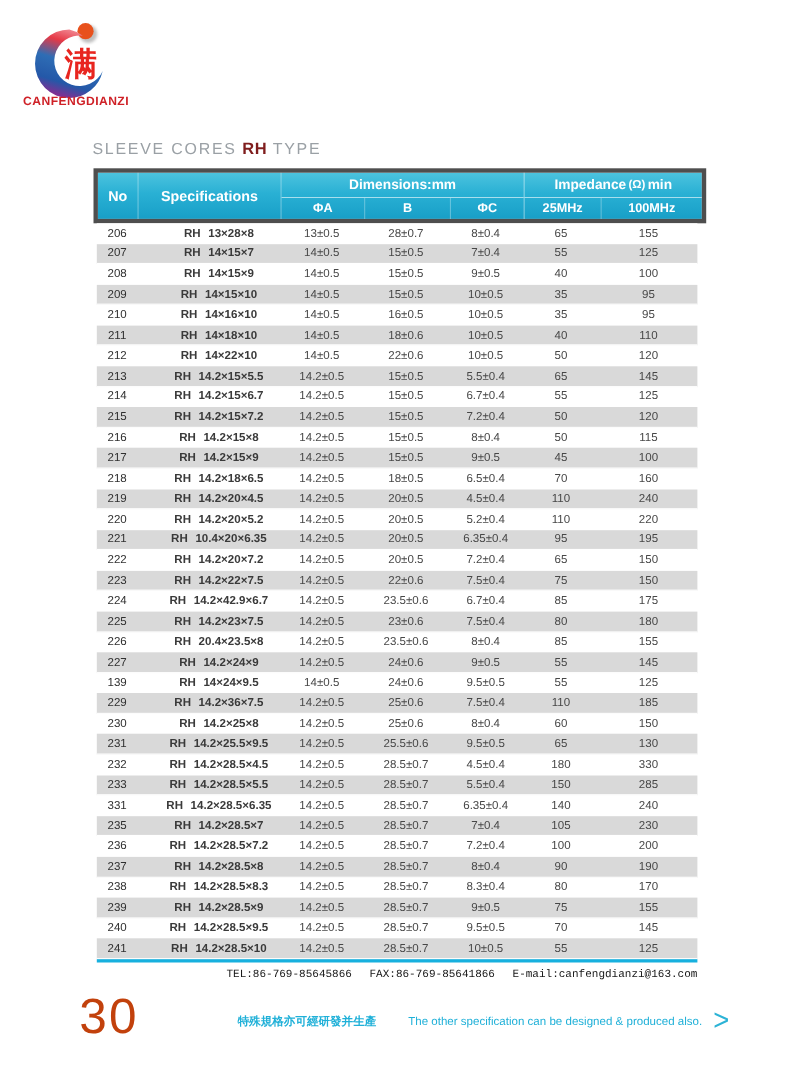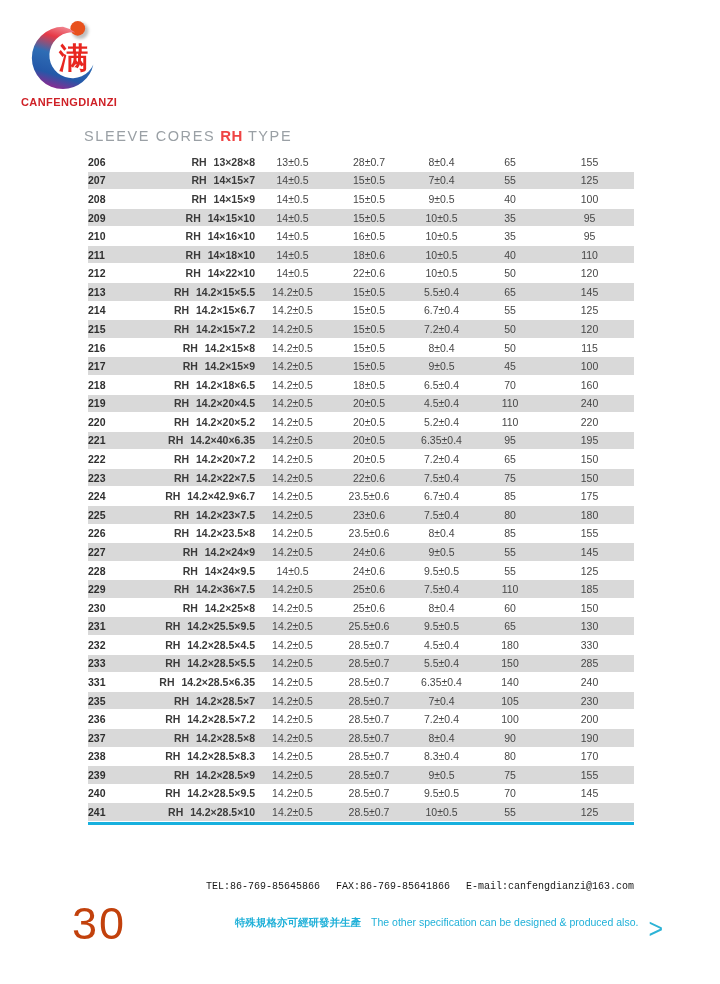--- a/index.html
+++ b/index.html
@@ -1,27 +1,27 @@
 <!DOCTYPE html>
 <html><head>
 <meta charset="utf-8">
 <style>
   html,body{margin:0;padding:0;background:#ffffff;}
   #page{position:relative;width:720px;height:984px;background:#ffffff;overflow:hidden;
         font-family:"Liberation Sans",sans-serif;}
 
   
   #logo-svg{position:absolute;left:26px;top:12px;}
-  .company-name{position:absolute;left:21px;top:96px;width:140px;
+  .company-name{position:absolute;left:21px;top:86px;width:140px;
                 font-size:11px;font-weight:bold;color:#cf2127;letter-spacing:.4px;}
 
   
   .page-title{position:absolute;left:84px;top:127px;font-size:14.5px;color:#9aa0a5;
               letter-spacing:1.6px;white-space:nowrap;}
-  .page-title .t-bold{font-weight:bold;color:#ef4444;margin:0 5px;font-size:15px;letter-spacing:.5px;}
+  .page-title .t-bold{font-weight:bold;color:#7f1d1d;margin:0 5px;font-size:15px;letter-spacing:.5px;}
 
   
   .table-wrap{position:absolute;left:85px;top:153px;width:557px;}
   .thead{box-sizing:border-box;width:557px;border:4px solid #4e4e4e;
          background:linear-gradient(#4cc3de 0%,#29b0d4 45%,#189fc7 100%);
          display:grid;grid-template-columns:37px 130px 75px 78px 67px 70px 1fr;
          grid-template-rows:23px 19px;color:#fff;}
   .hcell{display:flex;align-items:center;justify-content:center;font-weight:bold;}
   .h-no{grid-column:1;grid-row:1/3;font-size:13px;border-right:1px solid rgba(255,255,255,.35);}
   .h-spec{grid-column:2;grid-row:1/3;font-size:13px;border-right:1px solid rgba(255,255,255,.35);}
@@ -36,33 +36,33 @@
   .s-25{grid-column:6;border-left:1px solid rgba(255,255,255,.45);}
   .s-100{grid-column:7;border-left:1px solid rgba(255,255,255,.3);}
 
   .tbody{margin-left:3px;width:546px;}
   .row{display:grid;grid-template-columns:37px 130px 75px 78px 67px 70px 89px;
        height:18.58px;box-sizing:border-box;align-items:center;
        border-bottom:1px solid #ffffff;font-size:10.5px;color:#474747;}
   .row:nth-child(even){background:#d9d9d9;}
   .row:nth-child(odd){background:#ffffff;}
   .row .c{text-align:center;}
-  .row .c-no{font-weight:bold;color:#2f2f2f;text-align:left;font-size:10.5px;}
-  .row .c-spec{text-align:right;padding-left:18px;font-weight:600;color:#3a3a3a;word-spacing:4px;}
+  .row .c-no{font-weight:normal;color:#2f2f2f;text-align:center;font-size:10.5px;}
+  .row .c-spec{text-align:center;padding-left:18px;font-weight:600;color:#3a3a3a;word-spacing:4px;}
   .cyan-line{margin-left:3px;width:546px;height:3px;background:#17b0de;}
 
   
   .contact{position:absolute;left:85px;top:881px;width:549px;text-align:right;
            font-family:"Liberation Mono",monospace;font-size:10px;color:#161616;white-space:nowrap;}
   .contact span{margin-left:10px;margin-top:20px;}
   .page-number{position:absolute;left:72px;top:898px;font-size:45px;color:#c2410c;
                letter-spacing:2px;font-weight:400;}
-  .note-row{position:absolute;right:57px;top:916px;display:flex;align-items:flex-start;gap:10px;}
+  .note-row{position:absolute;right:57px;top:916px;display:flex;align-items:center;gap:10px;}
   .note-zh{font-size:10.5px;font-weight:bold;color:#1fb0d8;}
-  .note-en{font-size:10.5px;color:#1fb0d8;}
+  .note-en{font-size:10.5px;color:#1fb0d8;margin-left:19px;}
   .chevron{font-size:25px;color:#2cb3d6;line-height:1;transform:scaleY(1.1);font-weight:200;}
 </style>
 </head>
 <body>
 
 <div id="page">
 
   <svg id="logo-svg" width="74" height="82" viewBox="0 0 90 100">
     <defs>
       <linearGradient id="cGrad" x1="0.65" y1="0" x2="0.35" y2="1">
@@ -82,20 +82,35 @@
              A 28 28 0 1 1 60 25 A 38 38 0 0 0 45 18 Z"></path>
     <text x="58" y="68" font-size="36" font-weight="bold" fill="#e8251f" text-anchor="middle" font-family="DejaVu Sans, sans-serif">满</text>
   </svg>
   <div class="company-name">CANFENGDIANZI</div>
 
   <div class="page-title">
     <span>SLEEVE CORES</span><span class="t-bold">RH</span><span>TYPE</span>
   </div>
 
   <div class="table-wrap">
+    <div class="thead">
+      <div class="hcell h-no">No</div>
+      <div class="hcell h-spec">Specifications</div>
+      <div class="hcell h-dims">Dimensions:mm</div>
+      <div class="hcell h-imp">
+        <span>Impedance</span>
+        <span class="unit">(Ω)</span>
+        <span>min</span>
+      </div>
+      <div class="hcell sub s-a">ΦA</div>
+      <div class="hcell sub s-b">B</div>
+      <div class="hcell sub s-c">ΦC</div>
+      <div class="hcell sub s-25">25MHz</div>
+      <div class="hcell sub s-100">100MHz</div>
+    </div>
     <div class="tbody">
         <div class="row">
           <div class="c c-no">206</div>
           <div class="c-spec">RH 13×28×8</div>
           <div class="c">13±0.5</div>
           <div class="c">28±0.7</div>
           <div class="c">8±0.4</div>
           <div class="c">65</div>
           <div class="c">155</div>
         </div>
@@ -220,21 +235,21 @@
           <div class="c c-no">220</div>
           <div class="c-spec">RH 14.2×20×5.2</div>
           <div class="c">14.2±0.5</div>
           <div class="c">20±0.5</div>
           <div class="c">5.2±0.4</div>
           <div class="c">110</div>
           <div class="c">220</div>
         </div>
         <div class="row">
           <div class="c c-no">221</div>
-          <div class="c-spec">RH 14.2×40×6.35</div>
+          <div class="c-spec">RH 10.4×20×6.35</div>
           <div class="c">14.2±0.5</div>
           <div class="c">20±0.5</div>
           <div class="c">6.35±0.4</div>
           <div class="c">95</div>
           <div class="c">195</div>
         </div>
         <div class="row">
           <div class="c c-no">222</div>
           <div class="c-spec">RH 14.2×20×7.2</div>
           <div class="c">14.2±0.5</div>
@@ -265,38 +280,38 @@
           <div class="c c-no">225</div>
           <div class="c-spec">RH 14.2×23×7.5</div>
           <div class="c">14.2±0.5</div>
           <div class="c">23±0.6</div>
           <div class="c">7.5±0.4</div>
           <div class="c">80</div>
           <div class="c">180</div>
         </div>
         <div class="row">
           <div class="c c-no">226</div>
-          <div class="c-spec">RH 14.2×23.5×8</div>
+          <div class="c-spec">RH 20.4×23.5×8</div>
           <div class="c">14.2±0.5</div>
           <div class="c">23.5±0.6</div>
           <div class="c">8±0.4</div>
           <div class="c">85</div>
           <div class="c">155</div>
         </div>
         <div class="row">
           <div class="c c-no">227</div>
           <div class="c-spec">RH 14.2×24×9</div>
           <div class="c">14.2±0.5</div>
           <div class="c">24±0.6</div>
           <div class="c">9±0.5</div>
           <div class="c">55</div>
           <div class="c">145</div>
         </div>
         <div class="row">
-          <div class="c c-no">228</div>
+          <div class="c c-no">139</div>
           <div class="c-spec">RH 14×24×9.5</div>
           <div class="c">14±0.5</div>
           <div class="c">24±0.6</div>
           <div class="c">9.5±0.5</div>
           <div class="c">55</div>
           <div class="c">125</div>
         </div>
         <div class="row">
           <div class="c c-no">229</div>
           <div class="c-spec">RH 14.2×36×7.5</div>

